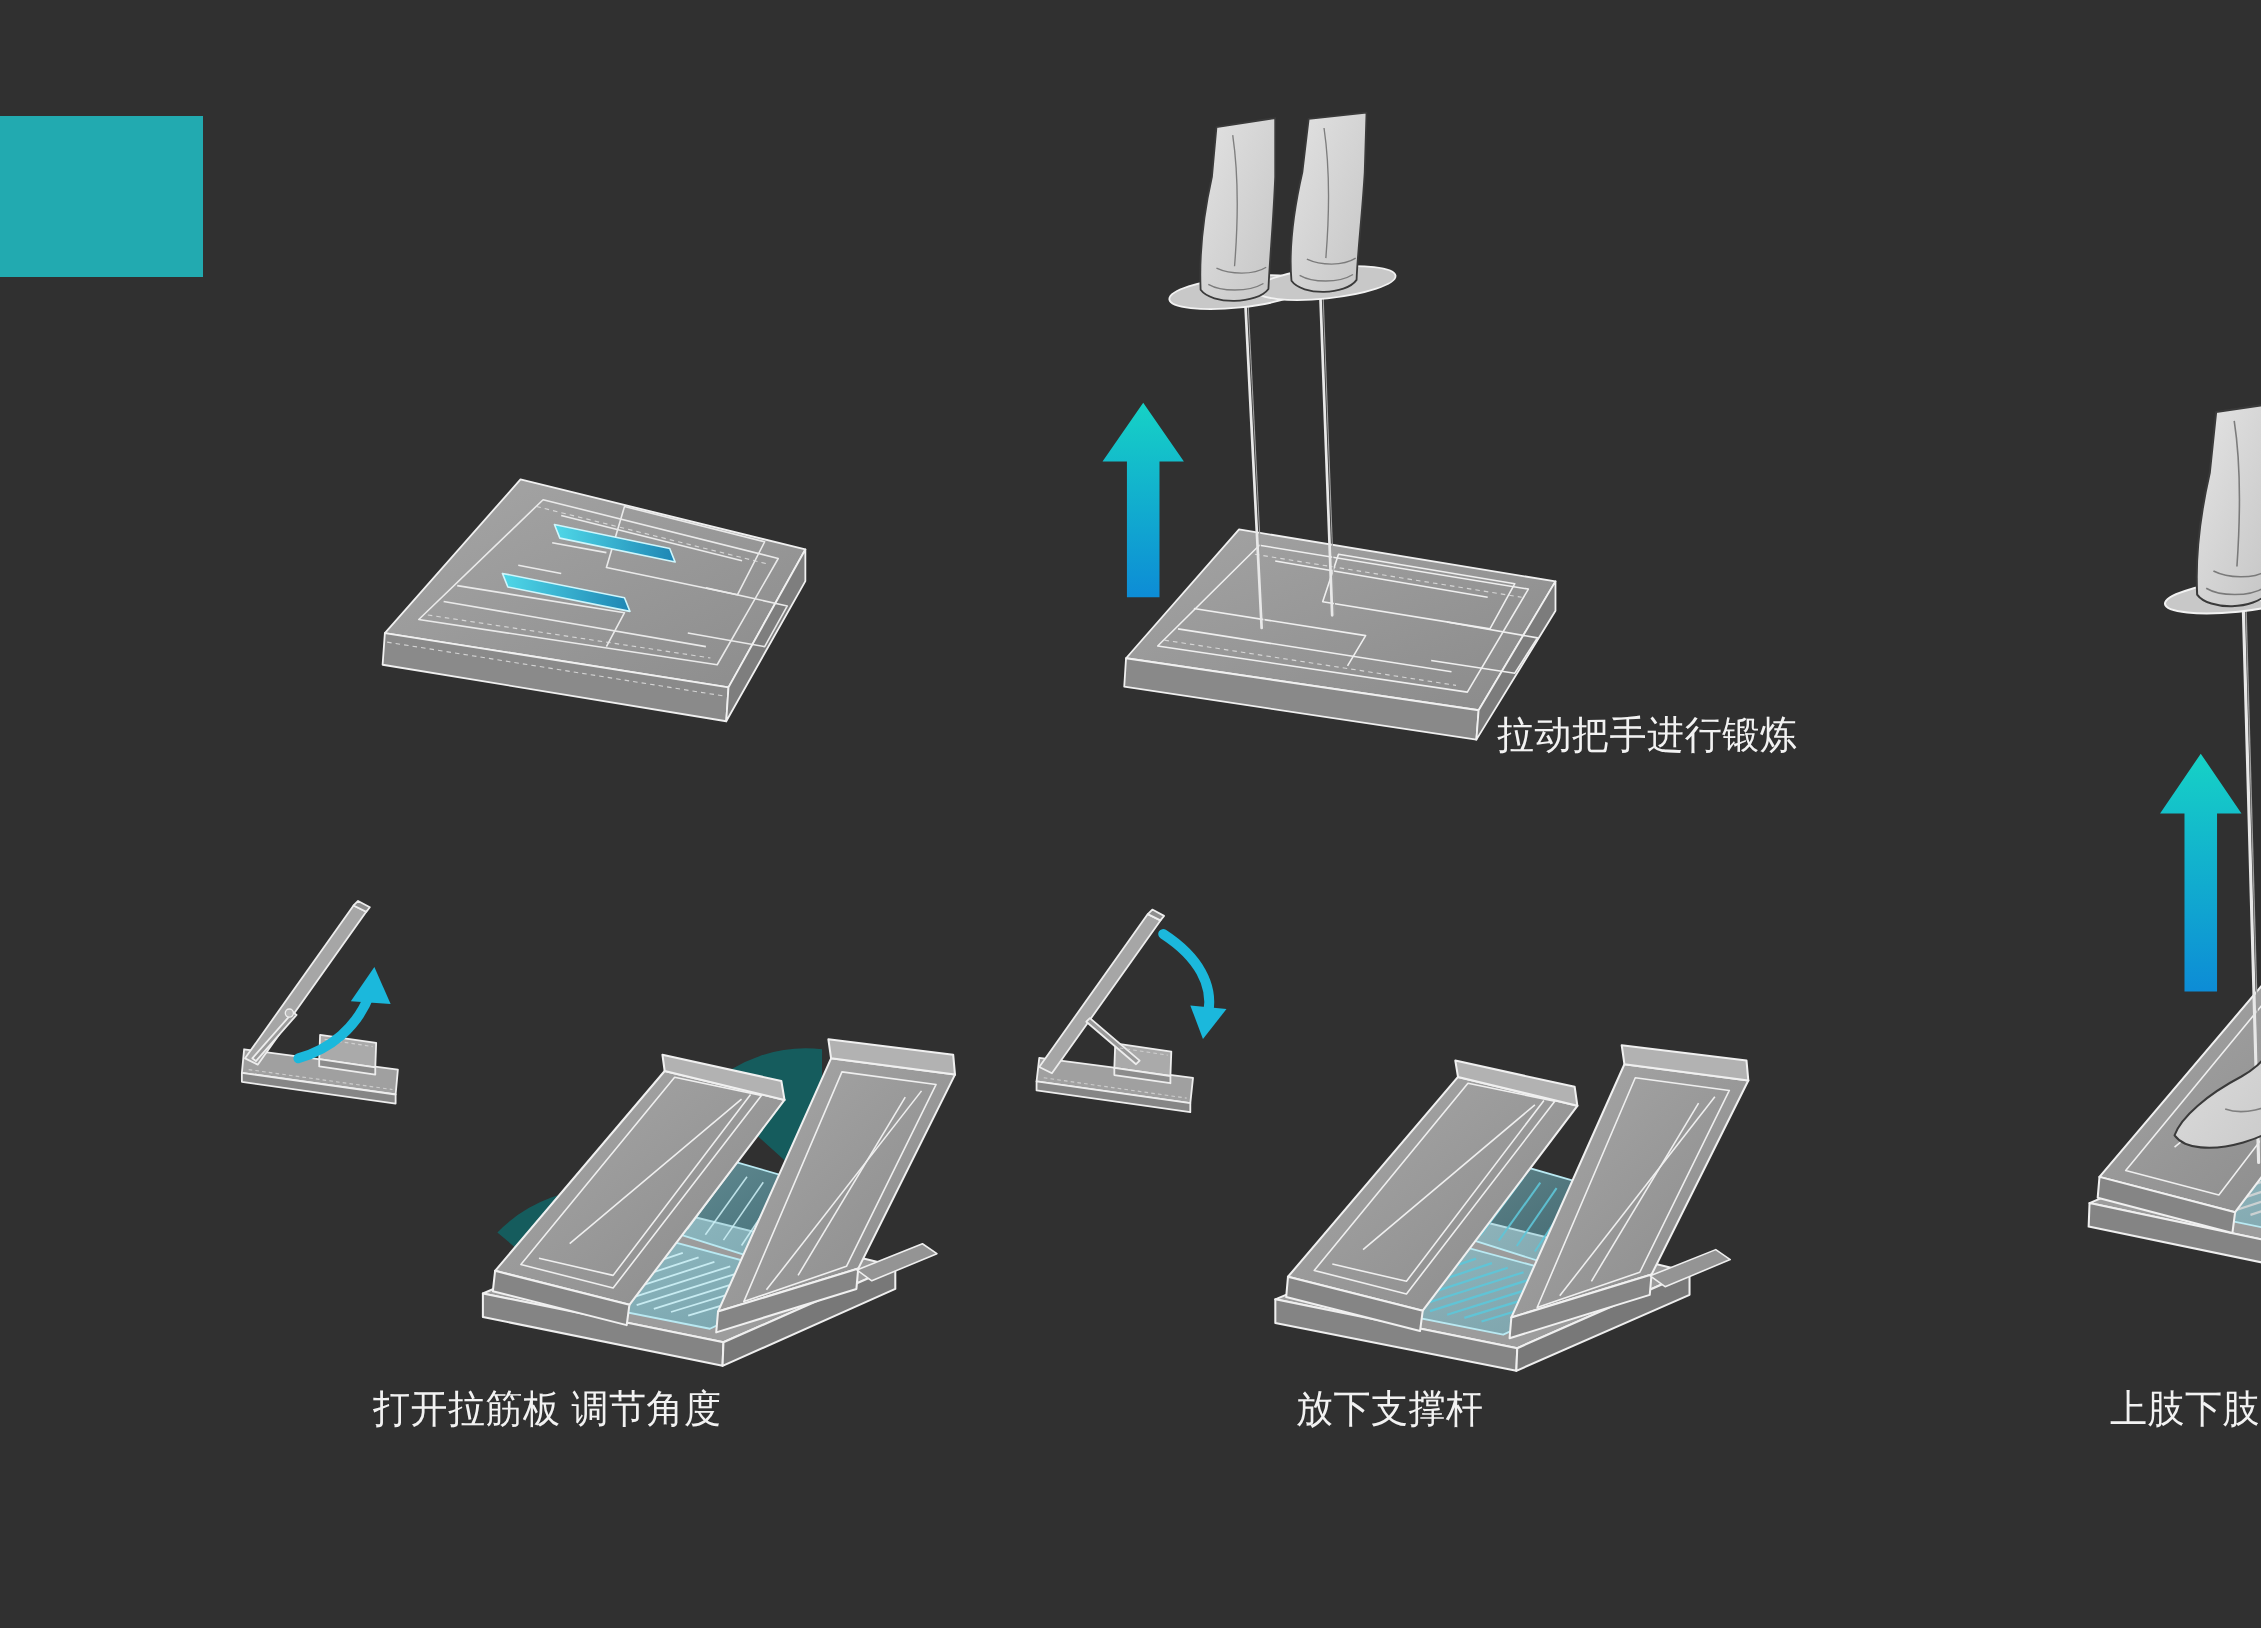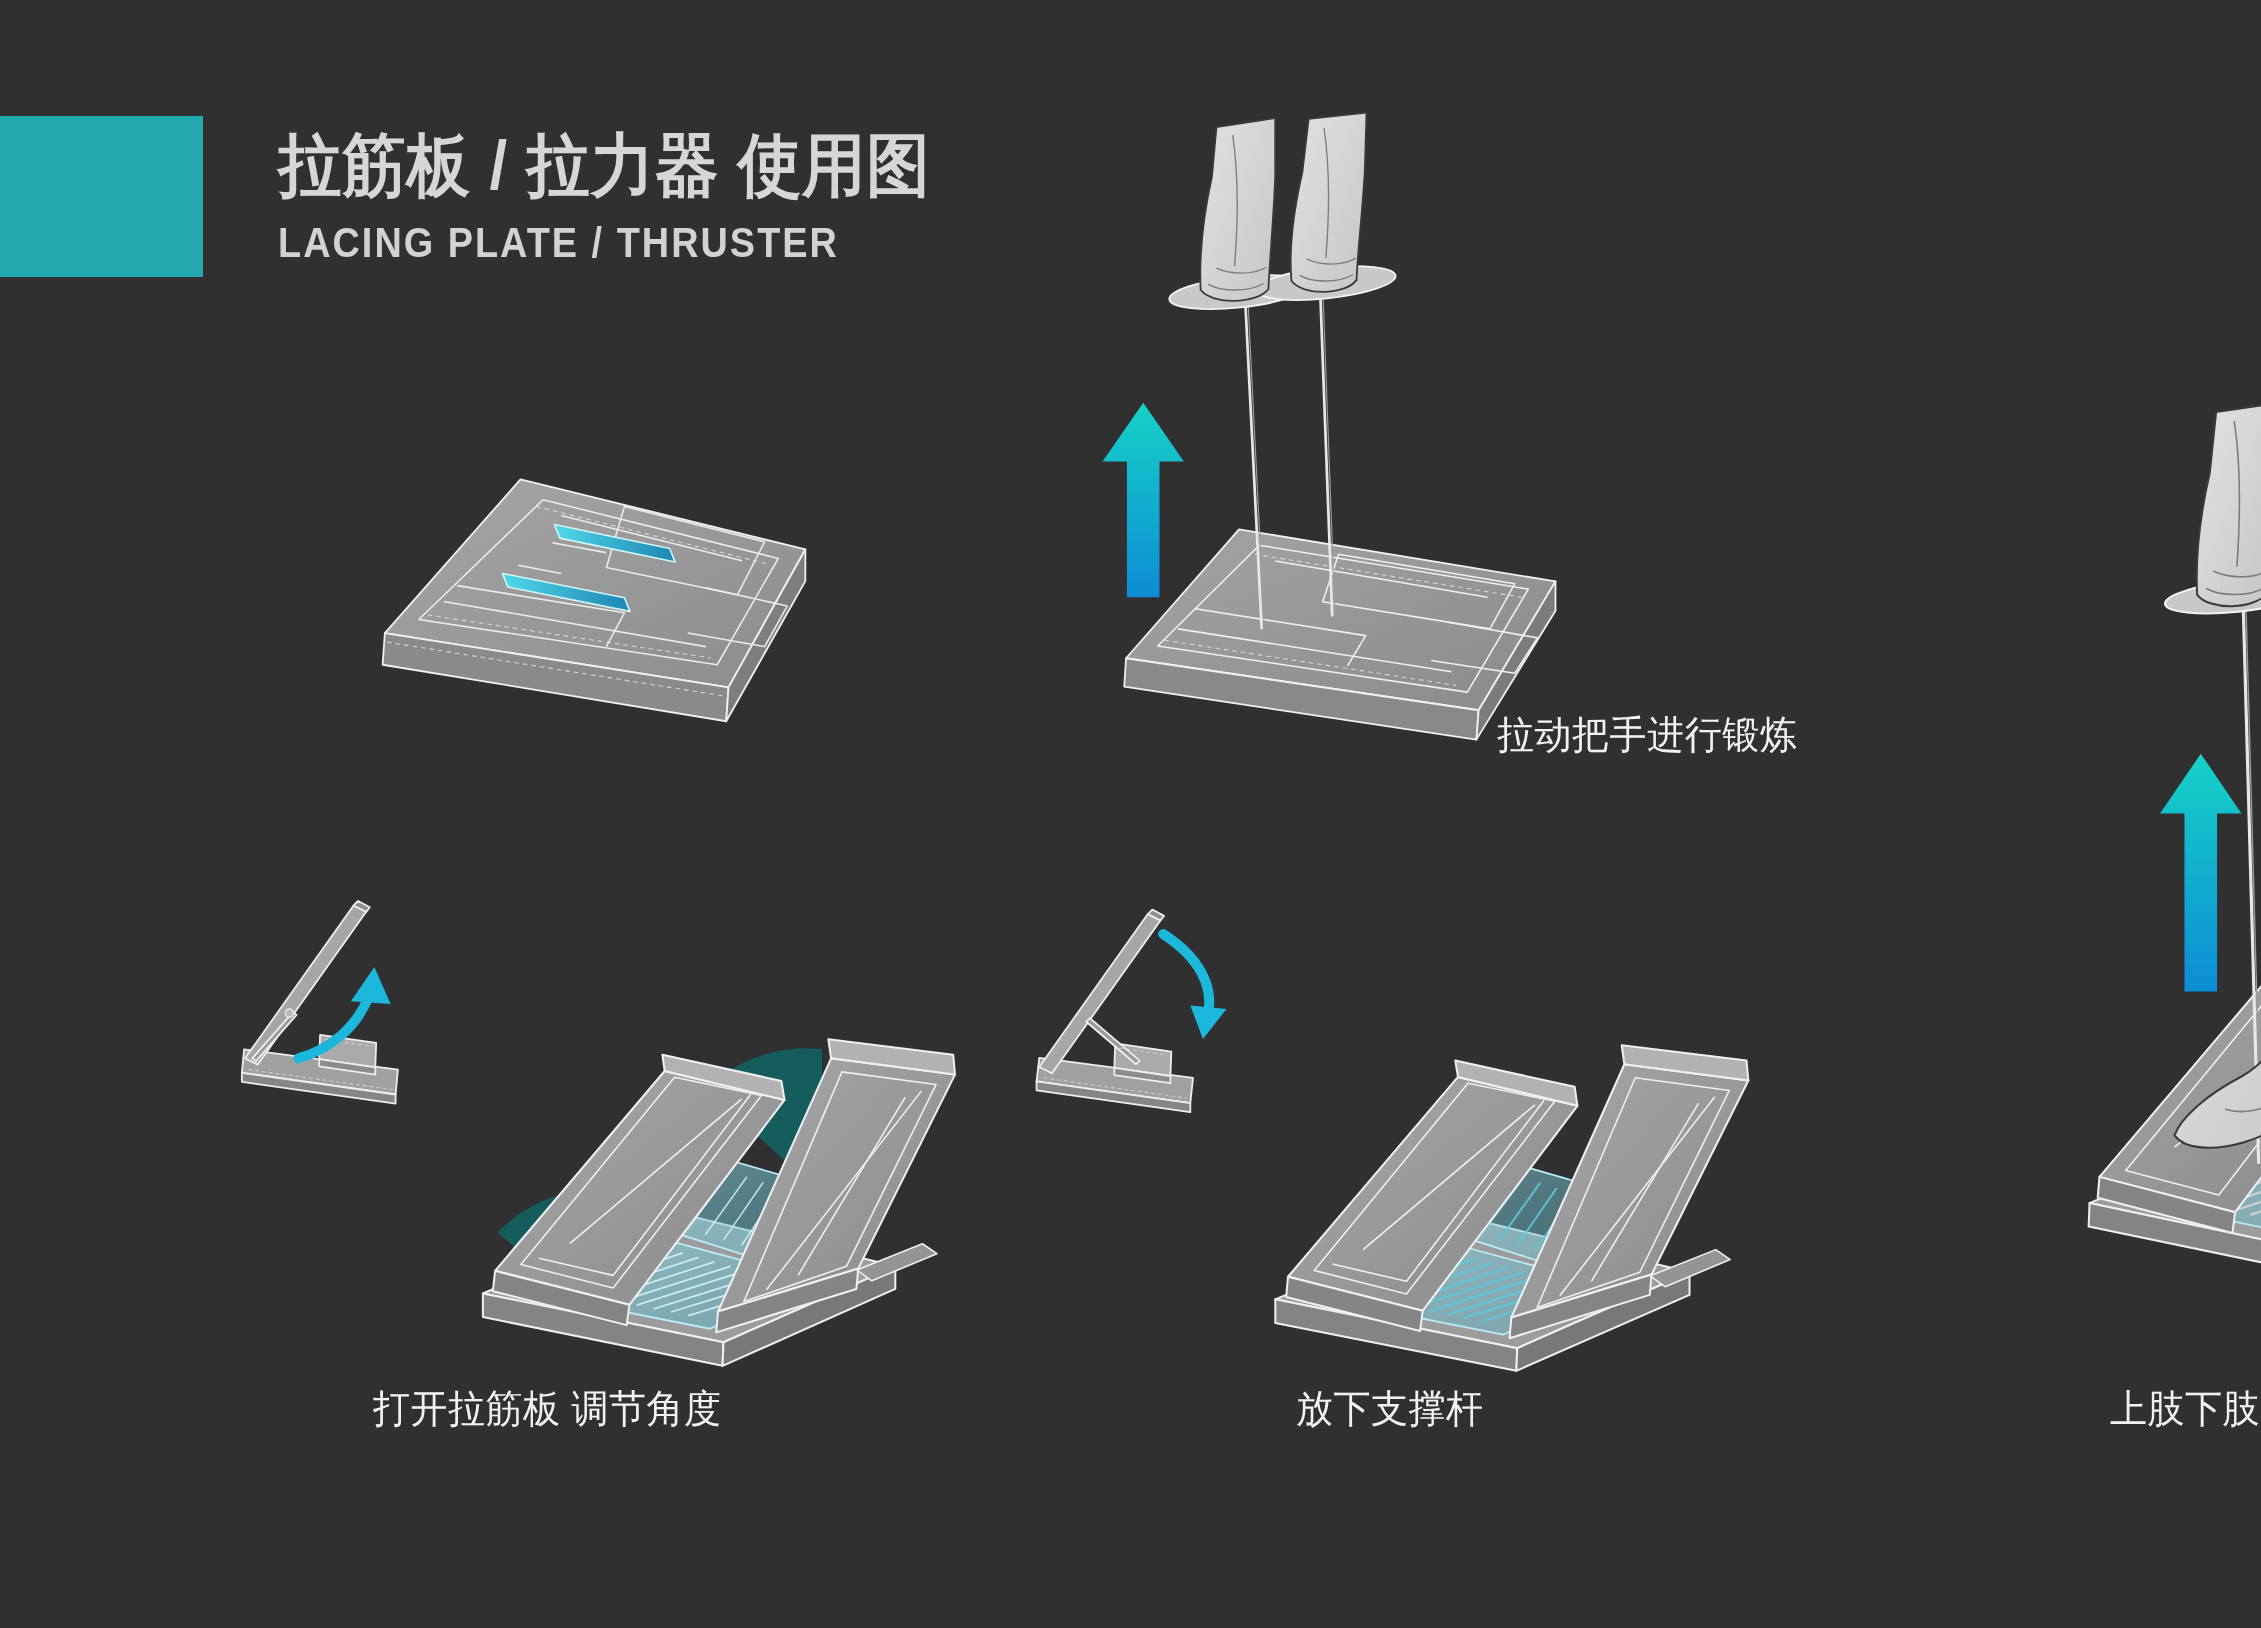--- a/index.html
+++ b/index.html
@@ -49,24 +49,20 @@
 
   svg{display:block;overflow:visible;}
 </style>
 </head>
 <body style="background: rgb(48, 48, 48);">
 
 <div class="stage">
 
   <div id="accent-block" style="background: rgb(34, 170, 176);"></div>
 
-  <div id="title-zone">
-    <div id="title-cn">拉筋板 / 拉力器 使用图</div>
-    <div id="title-en">LACING PLATE  /  THRUSTER</div>
-  </div>
 
   <div class="panel" id="panel-closed-board">
     <svg viewBox="0 0 1400 720" width="633" height="326">
       <defs>
         <linearGradient id="bodyG1" x1="0" y1="0" x2="1" y2="1">
           <stop offset="0" stop-color="#A6A6A6"></stop>
             <stop offset="1" stop-color="#8C8C8C"></stop>
         </linearGradient>
         <linearGradient id="stripG1" x1="0" y1="0" x2="1" y2="0">
           <stop offset="0" stop-color="#4FD8E8"></stop>

